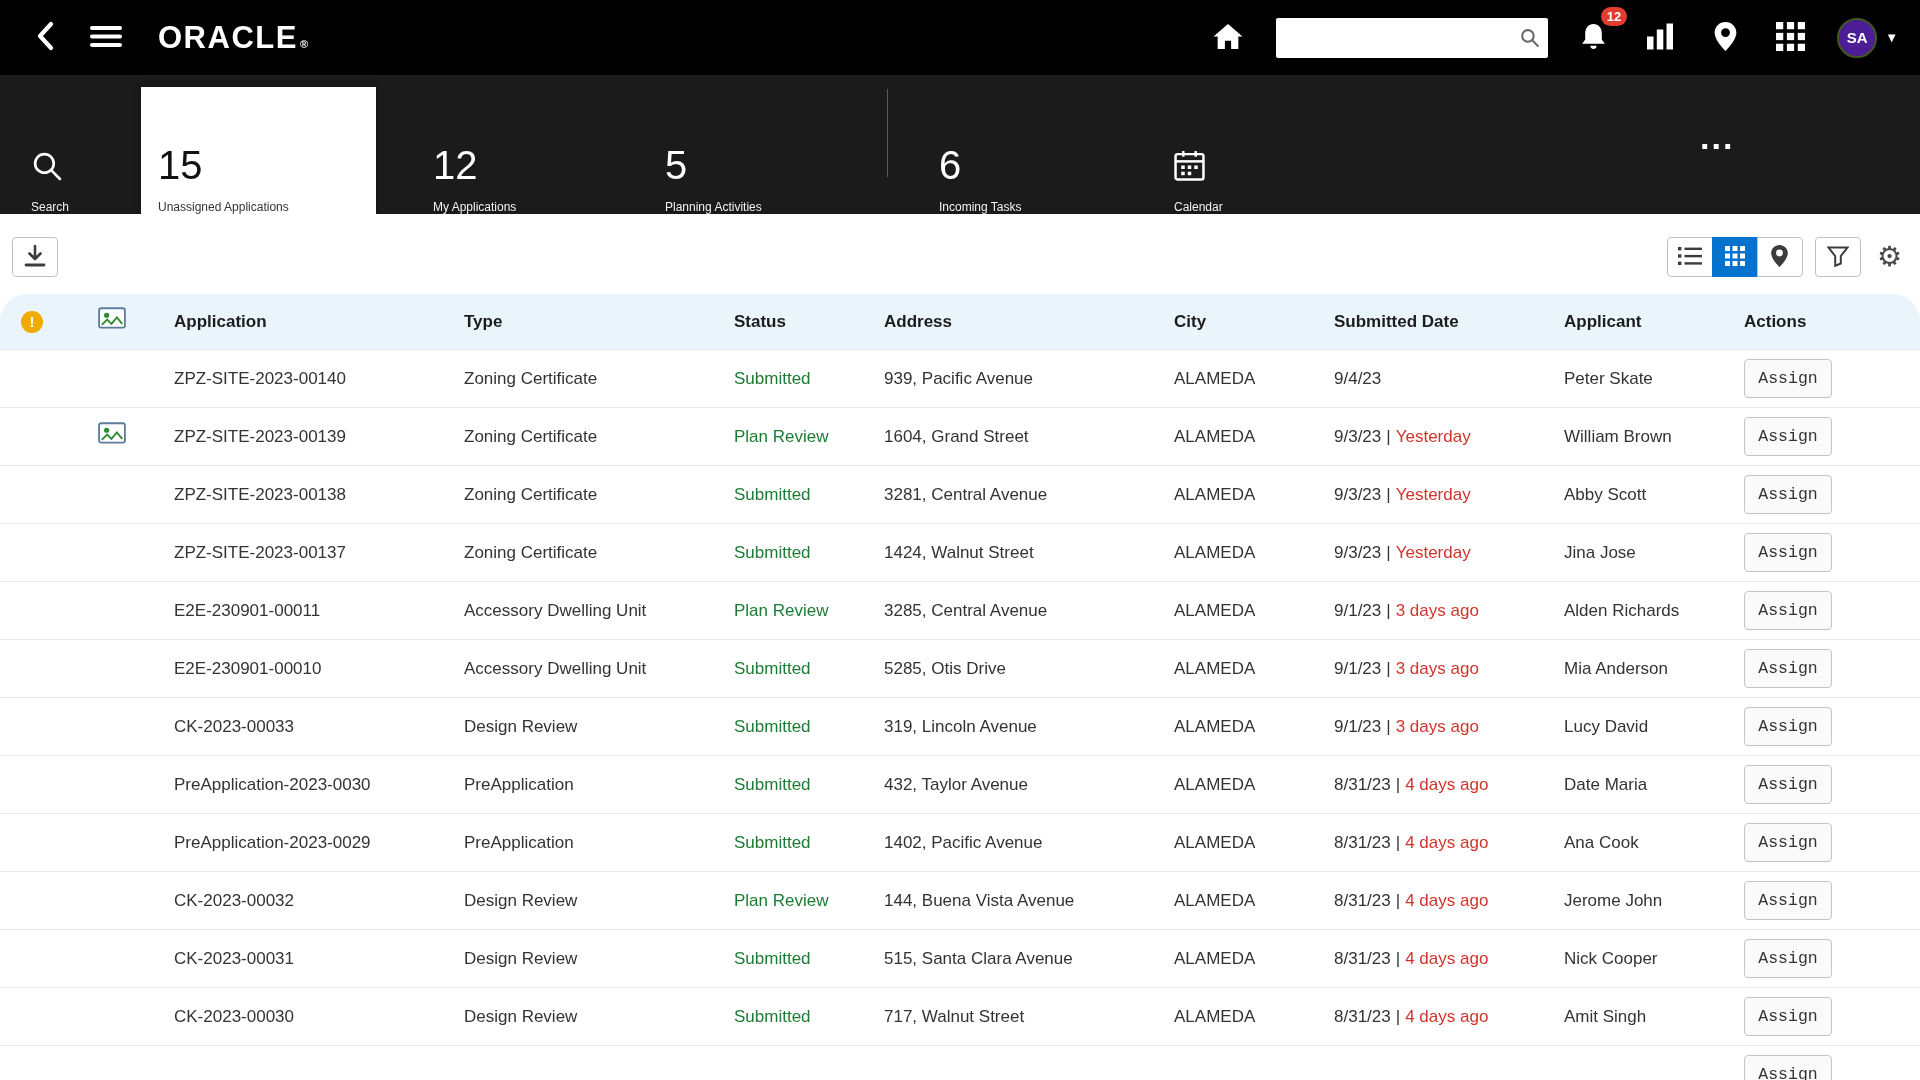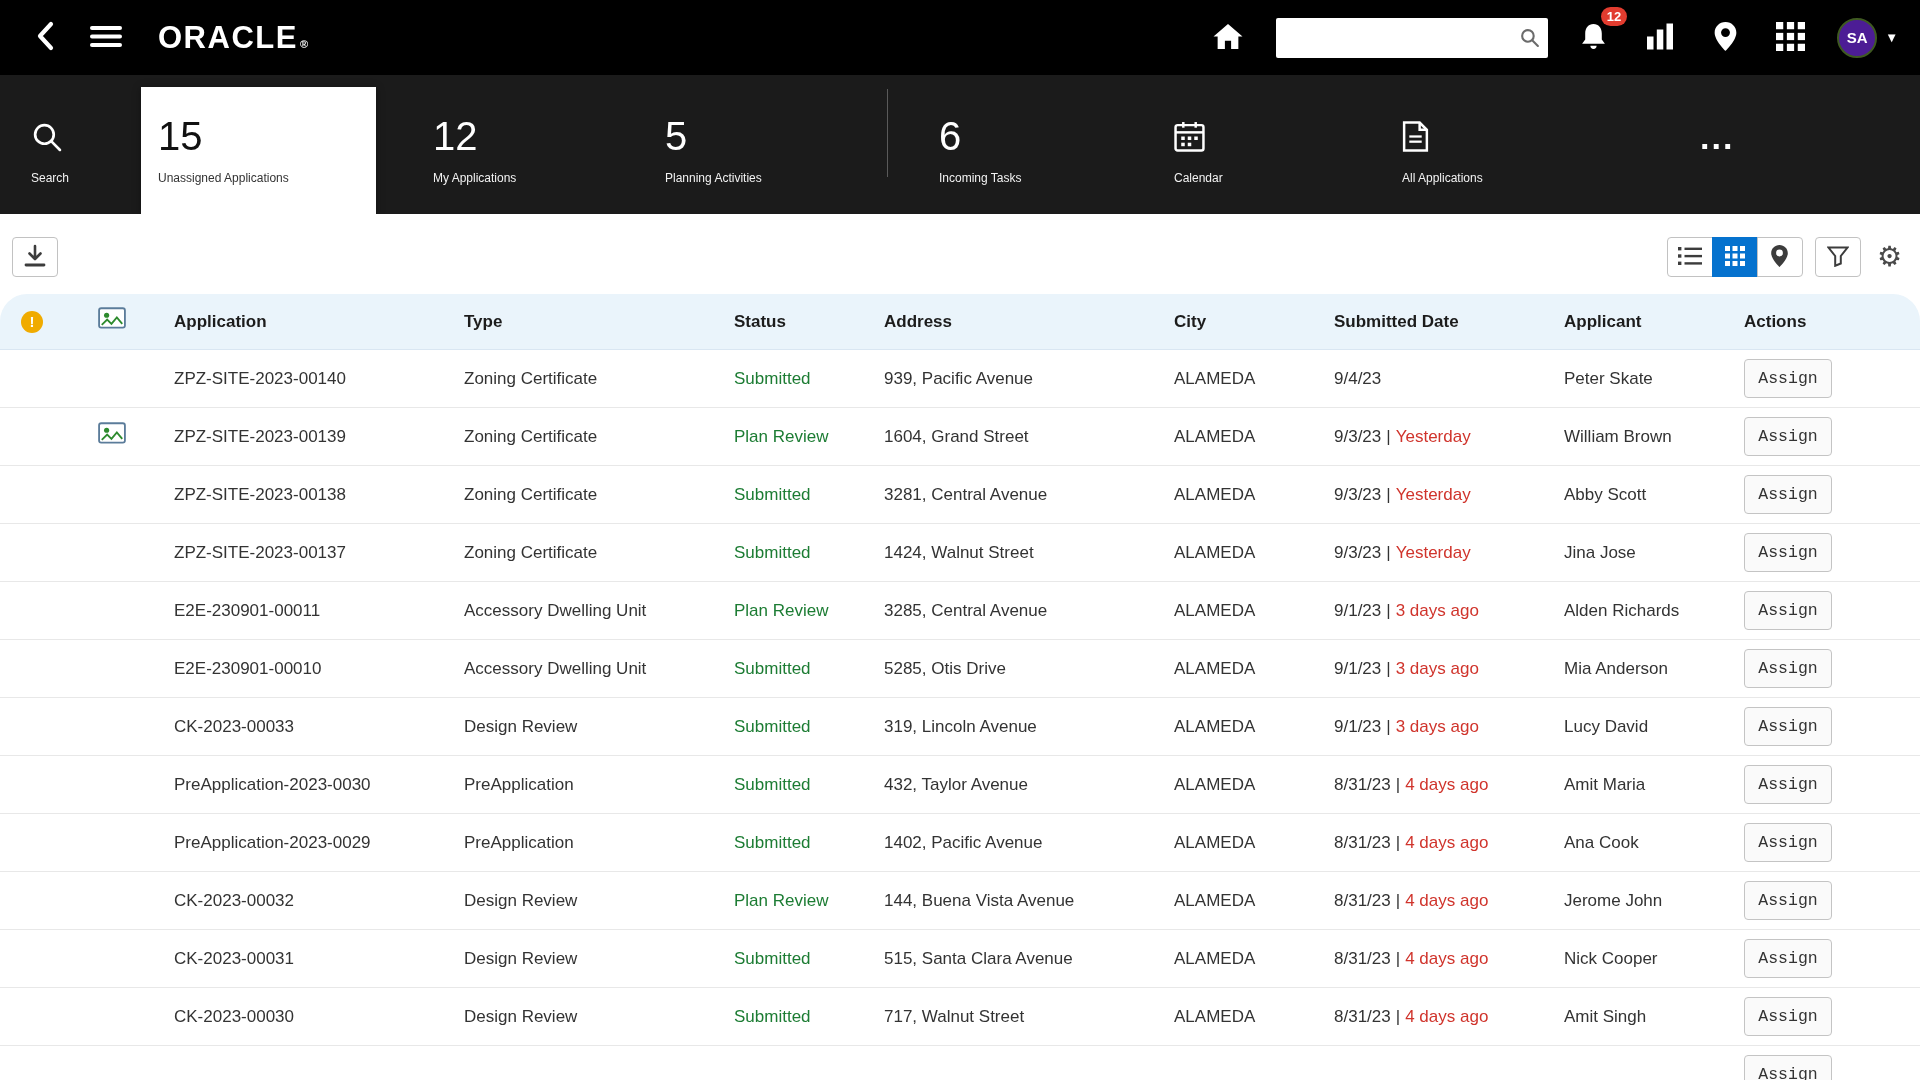--- a/index.html
+++ b/index.html
@@ -18,21 +18,21 @@
   .searchbox .mag { position:absolute; right:8px; top:9px; cursor:pointer; }
   .bell-wrap { position:relative; }
   .badge { position:absolute; top:-9px; right:-14px; background:#e23c2f; color:#fff; font-size:13px; font-weight:700; padding:2px 6px; border-radius:10px; line-height:1.2; }
   .avatar-btn { background:none; border:none; cursor:pointer; display:flex; align-items:center; gap:8px; }
   .avatar { width:40px; height:40px; border-radius:50%; background:#4c1d95; color:#fff; font-size:15px; font-weight:700; display:flex; align-items:center; justify-content:center; border:2px solid #3f5a21; }
   .caret { color:#fff; font-size:13px; }
   .caret::after { content:"\25BC"; }
 
   
   .tabbar { position:absolute; top:75px; left:0; right:0; height:139px; background:#1b1b1b; }
-  .tab { position:absolute; top:12px; bottom:0; padding:27px 0 0 17px; display:flex; flex-direction:column; align-items:flex-start; cursor:pointer; }
+  .tab { position:absolute; top:12px; bottom:0; padding:27px 0 0 17px; display:flex; flex-direction:column; align-items:flex-start; cursor:pointer;justify-content:flex-end; }
   .tab-top { height:44px; display:flex; align-items:center; color:#fff; font-size:40px; font-weight:400; line-height:1; }
   .tab-label { margin-top:13px; font-size:12px; color:#f2f2f2; white-space:nowrap; }
   .tab.selected { background:#fff; box-shadow:0 1px 8px rgba(0,0,0,.35); }
   .tab.selected .tab-top { color:#111; }
   .tab.selected .tab-label { color:#333; }
   .tab-divider { position:absolute; left:887px; top:14px; width:1px; height:88px; background:#5a5a5a; }
   .tab-overflow { position:absolute; left:1700px; top:0; bottom:0; display:flex; align-items:center; color:#fff; font-size:34px; font-weight:700; letter-spacing:2px; cursor:pointer; padding-bottom:14px; }
 
   
   .toolbar { position:absolute; top:214px; left:0; right:0; height:80px; background:#fff; }
@@ -206,31 +206,20 @@
               <rect x="13.3" y="15" width="3.4" height="3.4"></rect>
               <rect x="19.6" y="15" width="3.4" height="3.4"></rect>
               <rect x="7" y="21" width="3.4" height="3.4"></rect>
               <rect x="13.3" y="21" width="3.4" height="3.4"></rect>
             </g>
           </svg>
       </span>
       <span class="tab-label">Calendar</span>
     </div>
 
-    <div class="tab" style="left:1385px; width:190px;">
-      <span class="tab-top">
-        <svg width="27" height="31" viewBox="0 0 26 30">
-            <path d="M2 1.5 h15 l7 7 V28.5 H2 Z" fill="none" stroke="#fff" stroke-width="2.4"></path>
-            <path d="M17 1.5 v7 h7" fill="none" stroke="#fff" stroke-width="2.4"></path>
-            <line x1="7" y1="15" x2="19" y2="15" stroke="#fff" stroke-width="2.2"></line>
-            <line x1="7" y1="20" x2="19" y2="20" stroke="#fff" stroke-width="2.2"></line>
-          </svg>
-      </span>
-      <span class="tab-label">All Applications</span>
-    </div>
 
     <div class="tab-overflow">...</div>
   </nav>
 
   <div class="toolbar">
     <button class="tool-btn download-btn">
       <span>
         <svg width="24" height="24" viewBox="0 0 24 24">
             <path d="M12 2 v12 M6.5 9.5 L12 15 l5.5 -5.5" fill="none" stroke="#3c3c3c" stroke-width="2.6" stroke-linecap="round" stroke-linejoin="round"></path>
             <path d="M3 21 h18" stroke="#3c3c3c" stroke-width="2.8" stroke-linecap="round"></path>
@@ -495,21 +484,21 @@
       </span>
     </div>
     <div class="td">PreApplication-2023-0030</div>
     <div class="td">PreApplication</div>
     <div class="td status">Submitted</div>
     <div class="td">432, Taylor Avenue</div>
     <div class="td">ALAMEDA</div>
     <div class="td">
       <span>8/31/23</span><span class="date-sep">|</span><span class="date-ago">4 days ago</span>
     </div>
-    <div class="td">Amit Maria</div>
+    <div class="td">Date Maria</div>
     <div class="td">
       <button class="assign-btn">Assign</button>
     </div>
   </div>
         <div class="tr grid-row">
     <div class="td col-icon"></div>
     <div class="td col-icon">
       <span style="visibility: hidden;">
         <svg width="28" height="24" viewBox="0 0 26 22">
                 <rect x="1" y="1" width="24" height="18" rx="2" fill="#fff" stroke="#5b7c9a" stroke-width="1.7"></rect>

